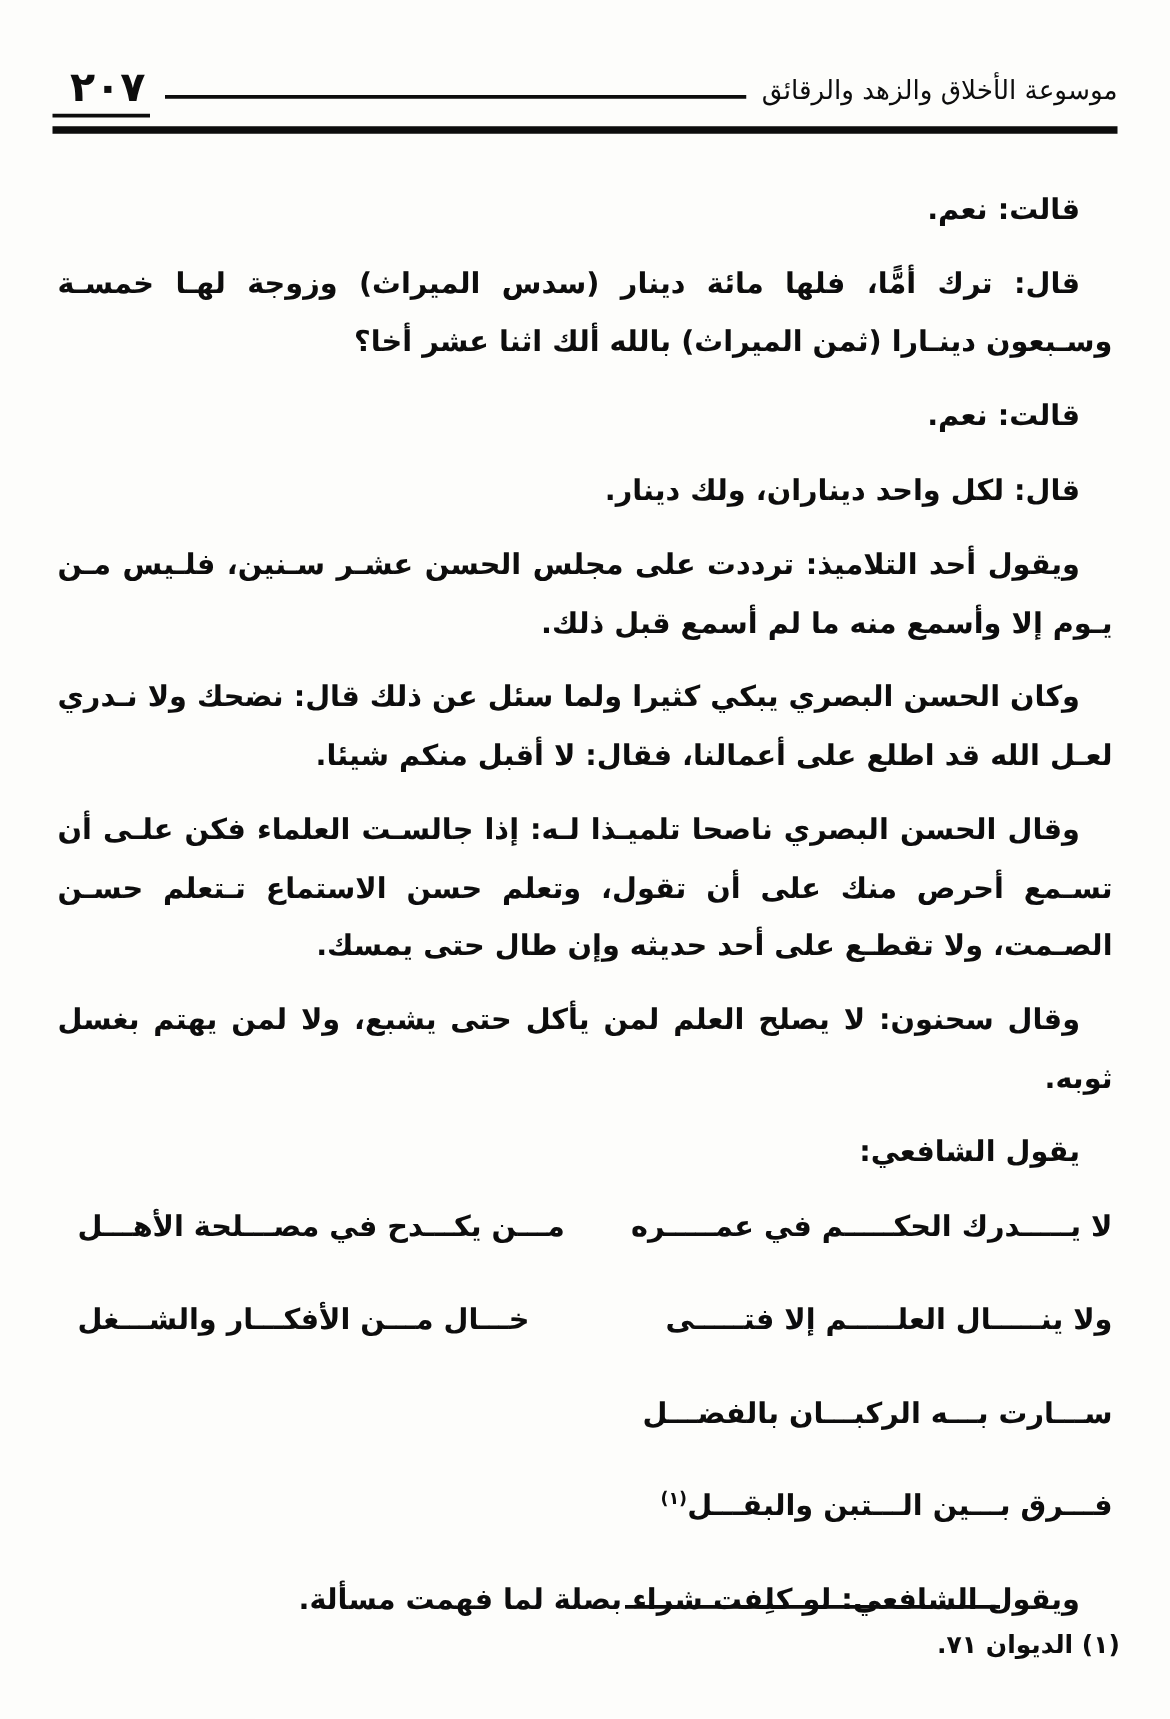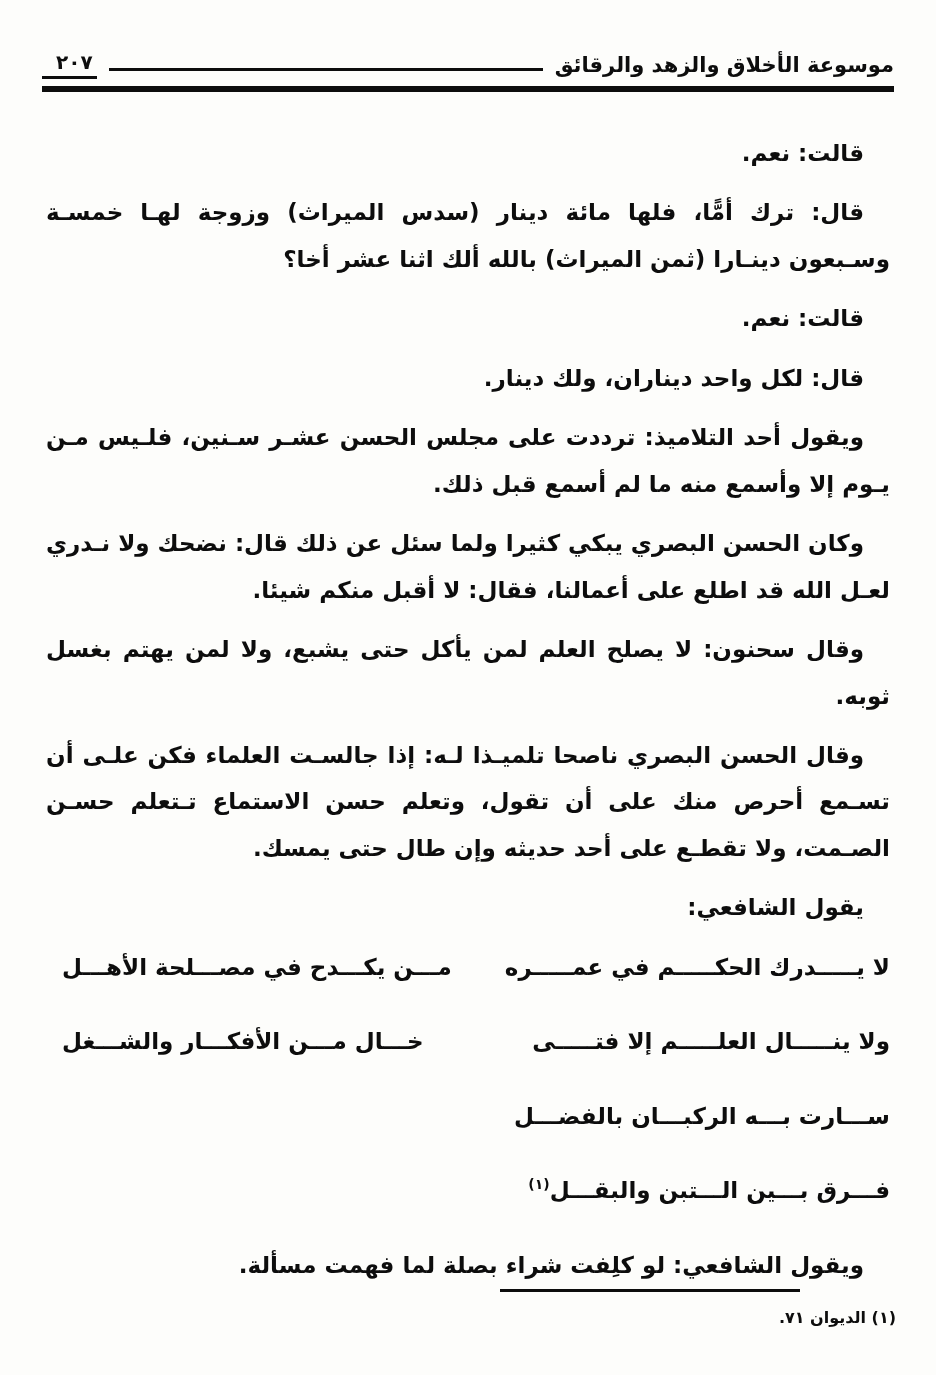--- a/index.html
+++ b/index.html
@@ -22,32 +22,32 @@
   .page-header {
     padding: 50px 42px 0 42px;
   }
   .header-row {
     display: flex;
     align-items: center;
     gap: 12px;
   }
   .running-title {
     font-size: 21px;
-    font-weight: bold;
+    font-weight: normal;
     white-space: nowrap;
     letter-spacing: 0.5px;
   }
   .header-line {
     flex: 1;
     height: 3px;
     background: #0d0d0d;
     margin-top: 10px;
   }
   .page-number {
-    font-size: 20px;
+    font-size: 33px;
     font-weight: bold;
     white-space: nowrap;
     border-bottom: 3px solid #0d0d0d;
     padding: 0 4px 2px 14px;
   }
   .thick-rule {
     height: 6px;
     background: #0d0d0d;
     margin-top: 7px;
   }
@@ -102,21 +102,21 @@
   .footnote-rule {
     height: 3px;
     background: #0d0d0d;
     width: 300px;
     margin-right: 96px;
     margin-bottom: 16px;
   }
   .footnote-text {
     margin: 0;
     text-align: right;
-    font-size: 16px;
+    font-size: 20px;
     font-weight: bold;
   }
 </style>
 </head>
 <body>
 
 <div class="page">
 
   <header class="page-header">
     <div class="header-row">
@@ -127,22 +127,22 @@
     <div class="thick-rule"></div>
   </header>
 
   <main class="body-text">
     <p class="para">قالت: نعم.</p>
     <p class="para">قال: ترك أمًّا، فلها مائة دينار (سدس الميراث) وزوجة لهـا خمسـة وسـبعون دينـارا (ثمن الميراث) بالله ألك اثنا عشر أخا؟</p>
     <p class="para">قالت: نعم.</p>
     <p class="para">قال: لكل واحد ديناران، ولك دينار.</p>
     <p class="para">ويقول أحد التلاميذ: ترددت على مجلس الحسن عشـر سـنين، فلـيس مـن يـوم إلا وأسمع منه ما لم أسمع قبل ذلك.</p>
     <p class="para">وكان الحسن البصري يبكي كثيرا ولما سئل عن ذلك قال: نضحك ولا نـدري لعـل الله قد اطلع على أعمالنا، فقال: لا أقبل منكم شيئا.</p>
+    <p class="para">وقال الحسن البصري ناصحا تلميـذا لـه: إذا جالسـت العلماء فكن علـى أن تسـمع أحرص منك على أن تقول، وتعلم حسن الاستماع تـتعلم حسـن الصـمت، ولا تقطـع على أحد حديثه وإن طال حتى يمسك.</p>
     <p class="para">وقال سحنون: لا يصلح العلم لمن يأكل حتى يشبع، ولا لمن يهتم بغسل ثوبه.</p>
-    <p class="para">وقال الحسن البصري ناصحا تلميـذا لـه: إذا جالسـت العلماء فكن علـى أن تسـمع أحرص منك على أن تقول، وتعلم حسن الاستماع تـتعلم حسـن الصـمت، ولا تقطـع على أحد حديثه وإن طال حتى يمسك.</p>
 
     <p class="para poem-intro">يقول الشافعي:</p>
 
     <div class="poem">
       <div class="verse-row">
         <span class="hemistich first">لا يـــــدرك الحكـــــم في عمـــــره</span>
         <span class="hemistich second">مـــن يكـــدح في مصـــلحة الأهـــل</span>
       </div>
       <div class="verse-row">
         <span class="hemistich first">ولا ينـــــال العلـــــم إلا فتـــــى</span>

